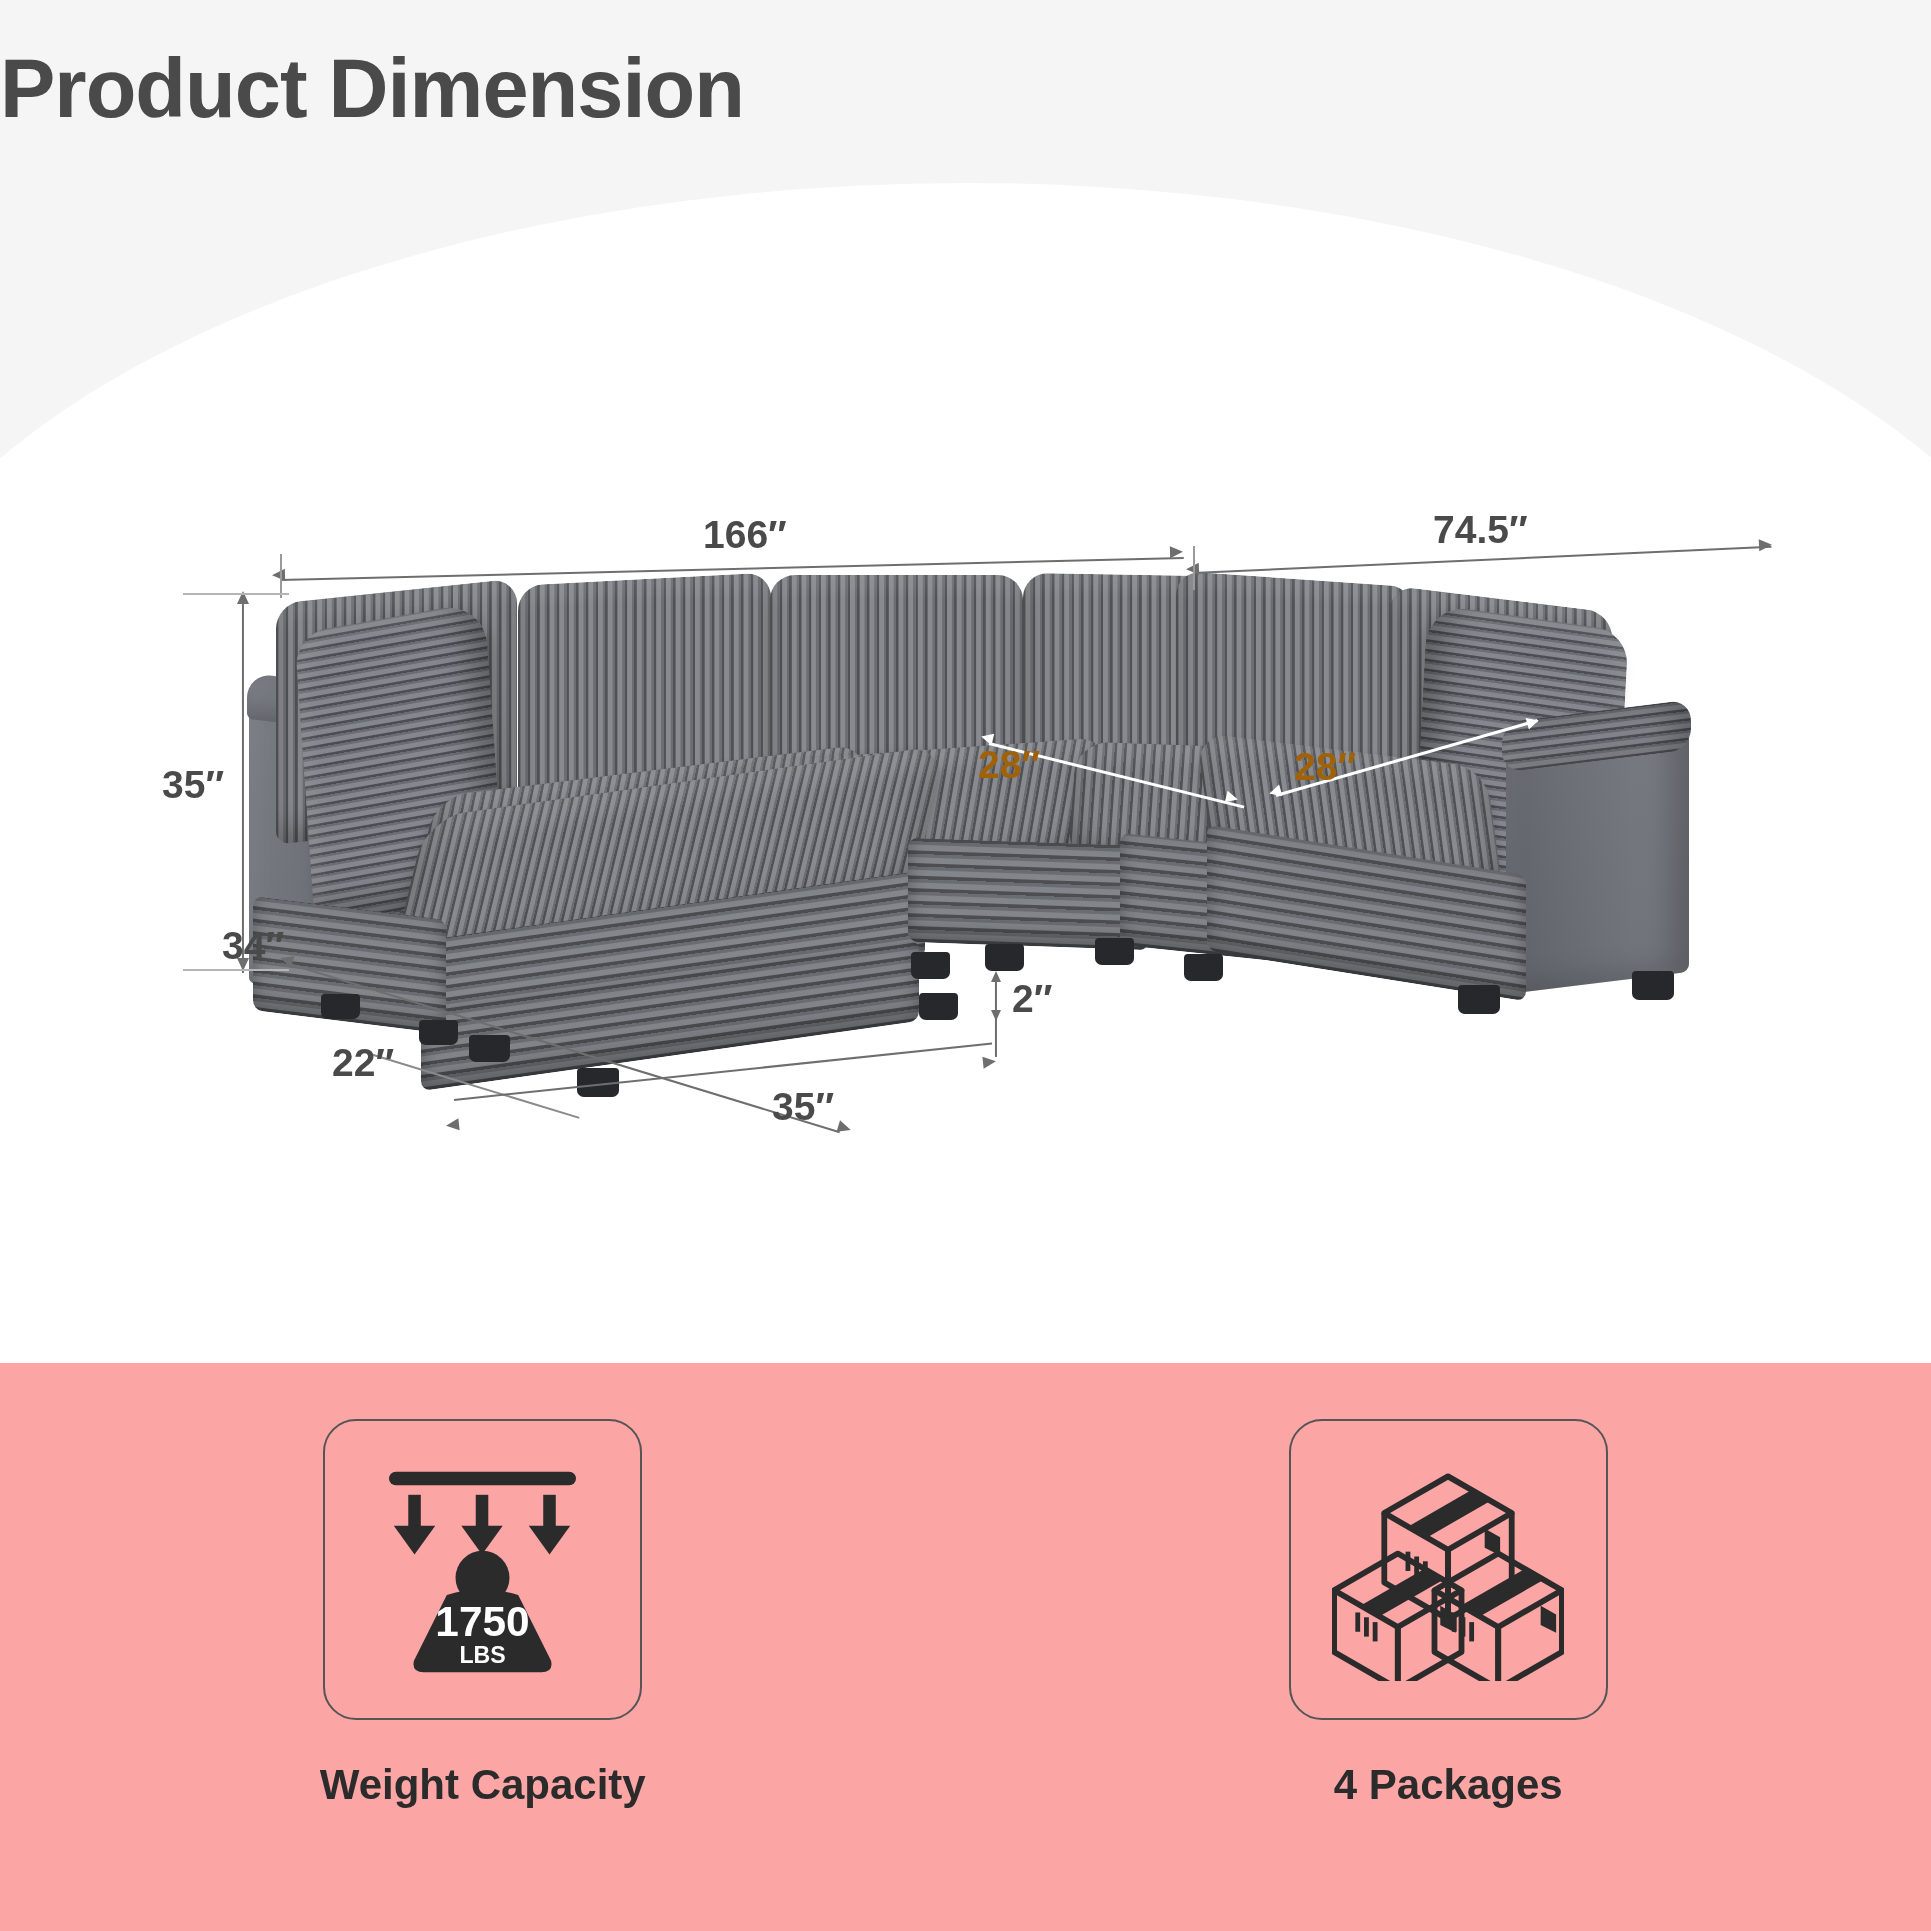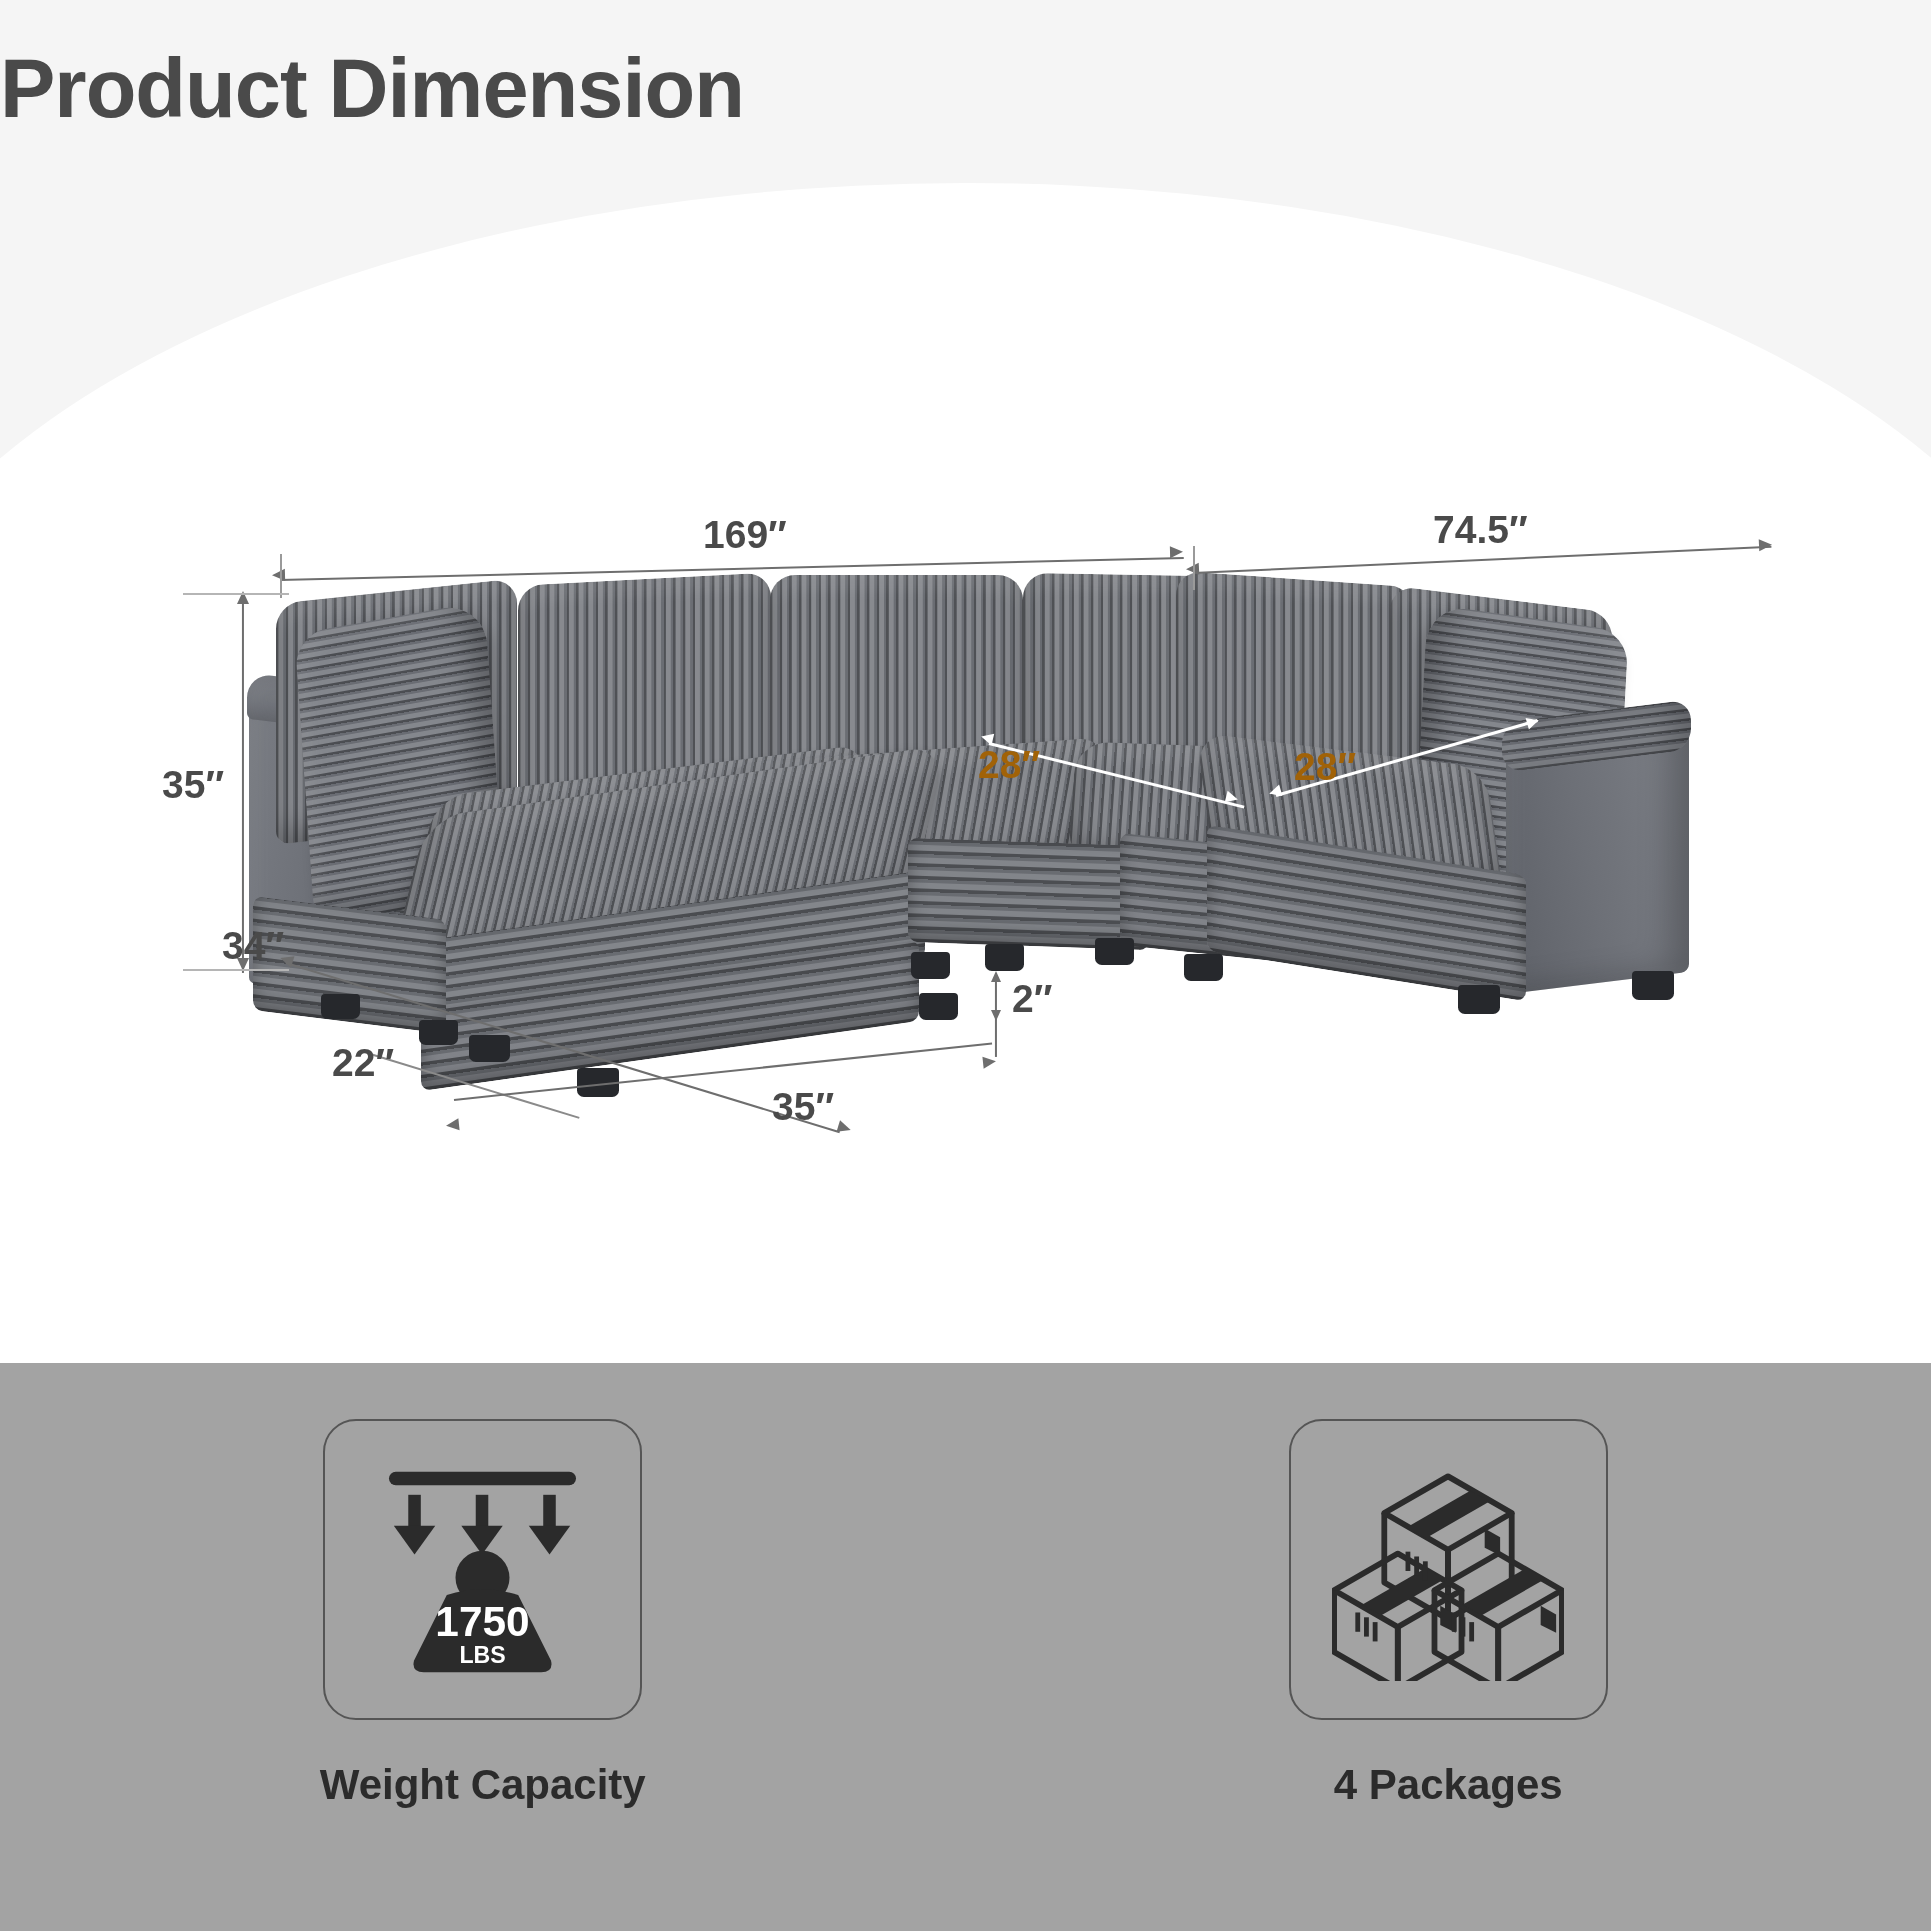--- a/index.html
+++ b/index.html
@@ -137,21 +137,21 @@
     color: #4a4a4a;
     white-space: nowrap;
   }
   .dim-label.white-lbl { color: #a16207; }
 
   
   .bottom-panel {
     position: absolute;
     left: 0; top: 1363px;
     width: 1931px; height: 568px;
-    background: #a3a3a3;
+    background: #fca5a5;
   }
   .features {
     position: absolute;
     left: 0; top: 0;
     width: 1931px; height: 568px;
     display: flex;
     justify-content: space-around;
     align-items: flex-start;
     padding-top: 56px;
     box-sizing: border-box;
@@ -299,21 +299,21 @@
       <div class="foot" style="left:1095px; top:938px; width:39px; height:27px;"></div>
       <div class="foot" style="left:1184px; top:954px; width:39px; height:27px;"></div>
       <div class="foot" style="left:1458px; top:985px; width:42px; height:29px;"></div>
       <div class="foot" style="left:1632px; top:971px; width:42px; height:29px;"></div>
       <div class="foot" style="left:919px; top:993px; width:39px; height:27px;"></div>
 
       <div class="dim-line" style="left:280px; top:579px; width:904px; transform: rotate(-1.4deg);"></div>
       <div class="arrowhead" style="left:272px; top:569px; border-right:13.5px solid #6e6e6e; transform:rotate(-1.4deg);"></div>
       <div class="arrowhead" style="left:1170px; top:546px; border-left:13.5px solid #6e6e6e; transform:rotate(-1.4deg);"></div>
       <div class="tick" style="left:280px; top:554px; height:44px;"></div>
-      <div class="dim-label" style="left:703px; top:513px;">169″</div>
+      <div class="dim-label" style="left:703px; top:513px;">166″</div>
 
       <div class="dim-line" style="left:1193px; top:572px; width:579px; transform: rotate(-2.6deg);"></div>
       <div class="arrowhead" style="left:1186px; top:563px; border-right:13.5px solid #6e6e6e; transform:rotate(-2.6deg);"></div>
       <div class="arrowhead" style="left:1759px; top:539px; border-left:13.5px solid #6e6e6e; transform:rotate(-2.6deg);"></div>
       <div class="tick" style="left:1193px; top:546px; height:44px;"></div>
       <div class="dim-label" style="left:1433px; top:508px;">74.5″</div>
 
       <div class="dim-line" style="left:243px; top:601px; width:371px; transform: rotate(90deg); transform-origin: 0 50%;"></div>
       <div class="arrowhead" style="left:237px; top:591px; border-left:6.8px solid transparent; border-right:6.8px solid transparent; border-bottom:13.5px solid #6e6e6e; border-top:none;"></div>
       <div class="arrowhead" style="left:237px; top:958px; border-left:6.8px solid transparent; border-right:6.8px solid transparent; border-top:13.5px solid #6e6e6e; border-bottom:none;"></div>

